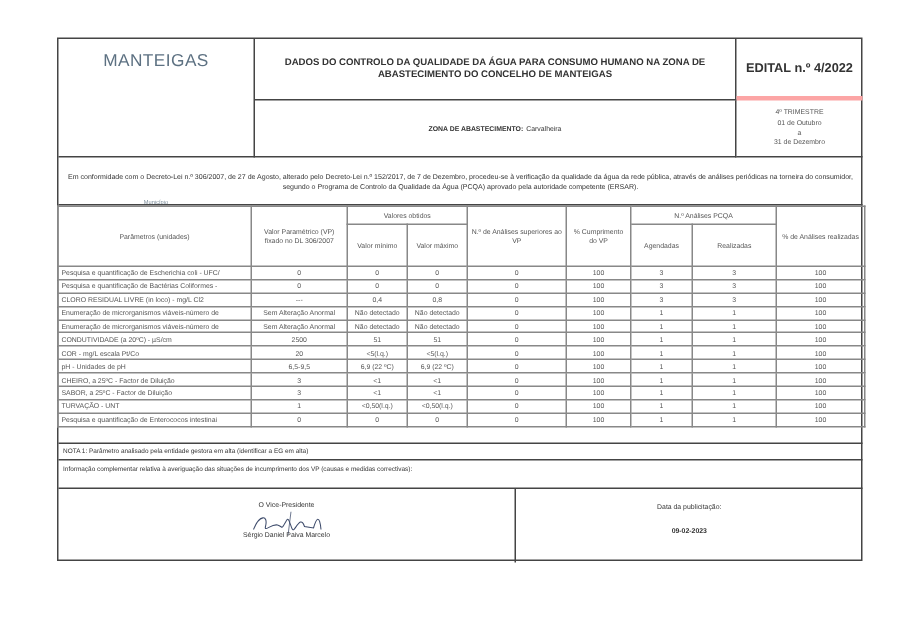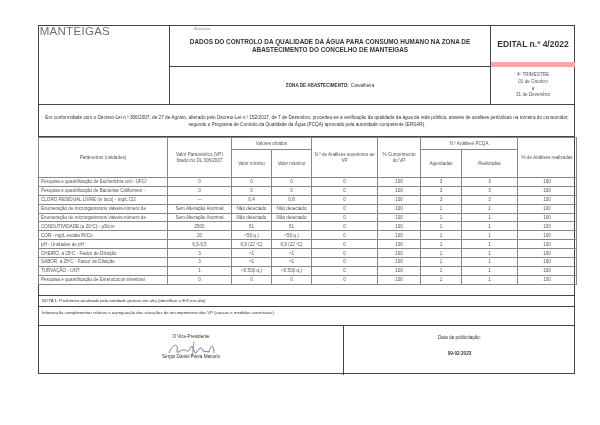--- a/index.html
+++ b/index.html
@@ -5,21 +5,21 @@
   html, body { margin:0; padding:0; background:#ffffff; }
   body { width:600px; height:425px; position:relative; overflow:hidden;
          font-family:"Liberation Sans", sans-serif; color:#333; }
   .frame { position:absolute; left:38px; top:25px; width:537px; height:349px;
            border:1px solid #444; box-sizing:border-box; }
   .abs { position:absolute; box-sizing:border-box; }
   .logo-cell { left:0; top:0; width:131px; height:79px; border-right:1px solid #444; border-bottom:1px solid #444; }
   .title-cell { left:131px; top:0; width:321px; height:41px; border-right:1px solid #444; border-bottom:1px solid #444;
                 display:flex; align-items:center; justify-content:center; text-align:center;
                 font-size:6.4px; font-weight:bold; line-height:8px; color:#333; padding:0 6px; }
-  .edital-cell { left:452px; top:0; width:84px; height:41px; border-bottom:5px solid #fca5a5;
+  .edital-cell { left:452px; top:0; width:84px; height:41px; border-bottom:3px solid #fca5a5;
                  display:flex; align-items:center; justify-content:center; font-size:8.5px; font-weight:bold; color:#333; }
   .zona-cell { left:131px; top:41px; width:321px; height:38px; border-right:1px solid #444; border-bottom:1px solid #444;
                display:flex; align-items:center; justify-content:center; font-size:4.6px; color:#333; }
   .zona-cell b { font-weight:bold; margin-right:2px; }
   .tri-cell { left:452px; top:41px; width:84px; height:38px; border-bottom:1px solid #444;
               display:flex; flex-direction:column; align-items:center; justify-content:center;
               font-size:4.6px; line-height:6.8px; color:#555; }
   .intro { left:0; top:79px; width:536px; height:32px; border-bottom:1px solid #444;
            display:flex; align-items:center; justify-content:center; text-align:center;
            font-size:4.7px; line-height:7px; padding:0 6px; color:#333; }
@@ -36,21 +36,21 @@
   .sign-left { left:0; top:300px; width:305px; height:49px; border-right:1px solid #444;
                display:flex; flex-direction:column; align-items:center; font-size:4.6px; color:#333; }
   .sign-right { left:305px; top:300px; width:231px; height:49px;
                 display:flex; flex-direction:column; align-items:center; font-size:4.6px; color:#333; }
   .sig-role { margin-top:8px; }
   .sig-scribble { height:16px; width:60px; margin-top:2px; }
   .sig-name { margin-top:-3px; }
   .pub-label { margin-top:9px; }
   .pub-date { margin-top:11px; font-weight:bold; }
   .logo-wrap { position:absolute; left:0; top:0; width:130px; height:78px;
-               display:flex; flex-direction:row; justify-content:center;gap:42px; }
+               display:flex; flex-direction:column; align-items:center; justify-content:center;gap:42px; }
   .logo-name { font-size:11.5px; letter-spacing:0.3px; color:#5d7182; margin-top:-1px; }
   .logo-sub { font-size:3.8px; color:#7b8c99; margin-top:1px; }
   .logo-rule { width:50px; height:0.6px; background:#9aa6af; margin-top:1px; }
 </style>
 </head>
 <body>
 
 <div class="frame">
 
   <div class="abs logo-cell">

